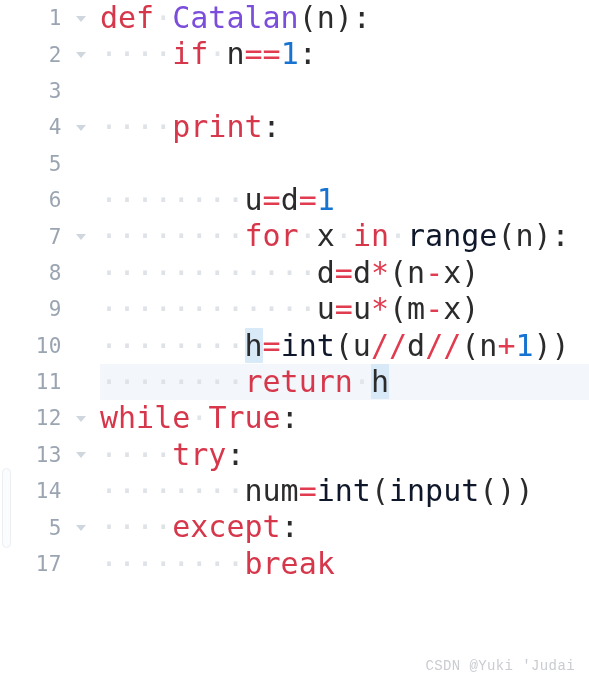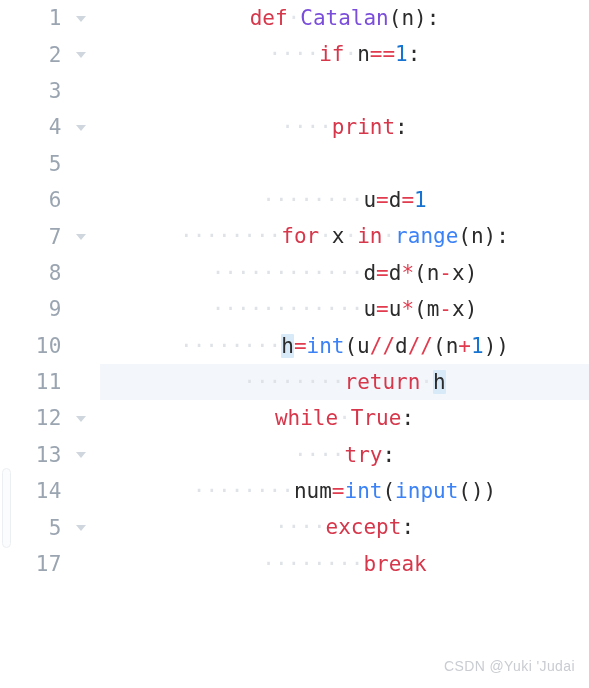--- a/index.html
+++ b/index.html
@@ -66,31 +66,30 @@
     border-left: 5px solid transparent;
     border-right: 5px solid transparent;
     border-top: 6px solid #cfd6dd;
     margin-top: 1px;
   }
   .fold-arrow.hidden { visibility: hidden; }
 
   .line-text {
     position: relative;
     flex: 1 1 auto;
-    font-size: 21px;
+    font-size: 30px;
     line-height: 36.4px;
     color: #2b2b2b;
     letter-spacing: 0;
-    text-align: center;
   }
 
   
   .tok-kw   { color: #d6374b; }   
   .tok-fn   { color: #7b4ddb; }   
-  .tok-bi   { color: #3b82f6; }   
+  .tok-bi   { color: #0f172a; }   
   .tok-num  { color: #1673d1; }   
   .tok-op   { color: #e03b4e; }   
   .tok-pl   { color: #2b2b2b; }   
   .tok-dot  { color: #dfe3e8; }   
   .tok-sp   { color: #e2e6ea; }   
   .tok-hl   { background: #d8e9f8; border-radius: 1px; }
 
   
   #left-thumb {
     position: absolute;
@@ -100,21 +99,21 @@
     height: 80px;
     border-radius: 5px;
     border: 1px solid #eceff2;
     background: #fbfcfd;
   }
 
   #watermark {
     position: absolute;
     right: 14px;
     bottom: 14px;
-    font-family: Liberation Sans, sans-serif;
+    font-family: Liberation Mono, monospace;
     font-size: 14px;
     color: #c9ccd1;
     letter-spacing: 0.4px;
     user-select: none;
   }
 </style>
 </head>
 <body>
 
 <div id="editor">

